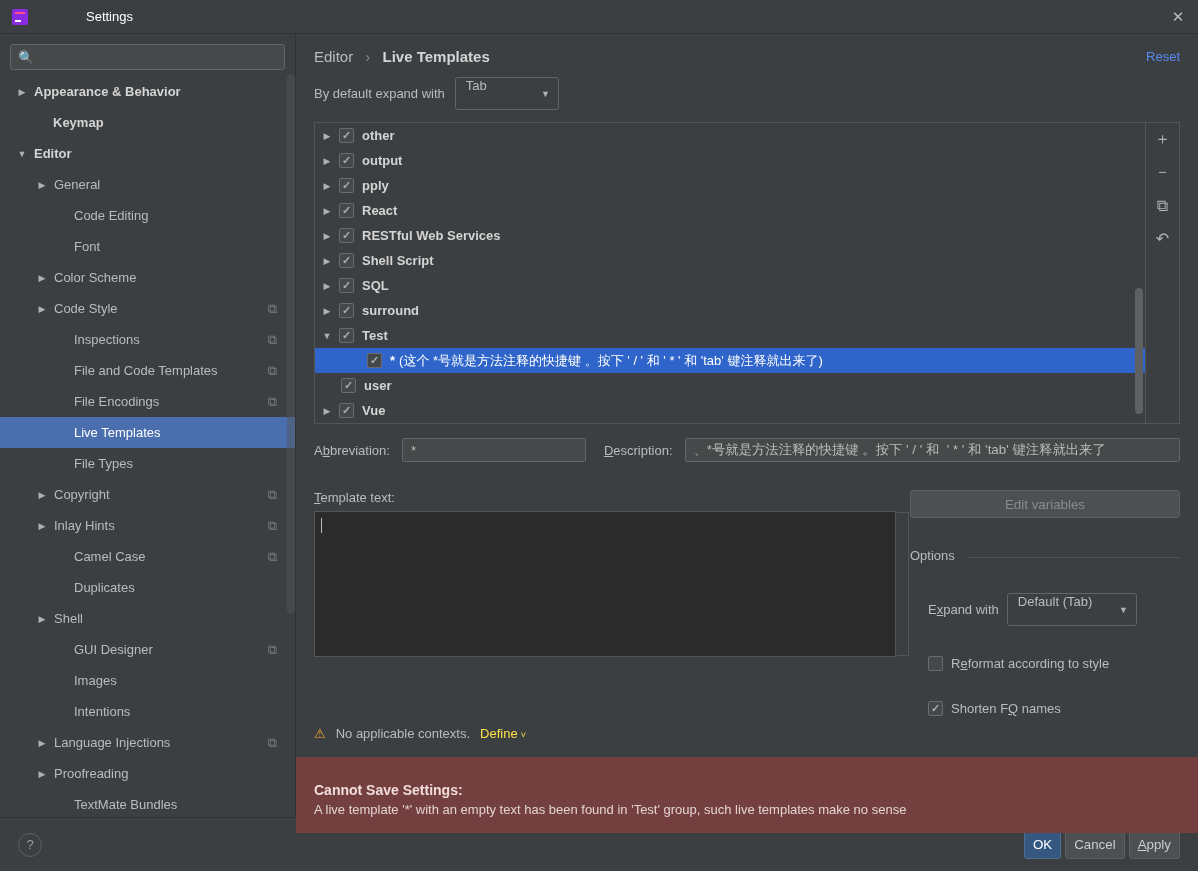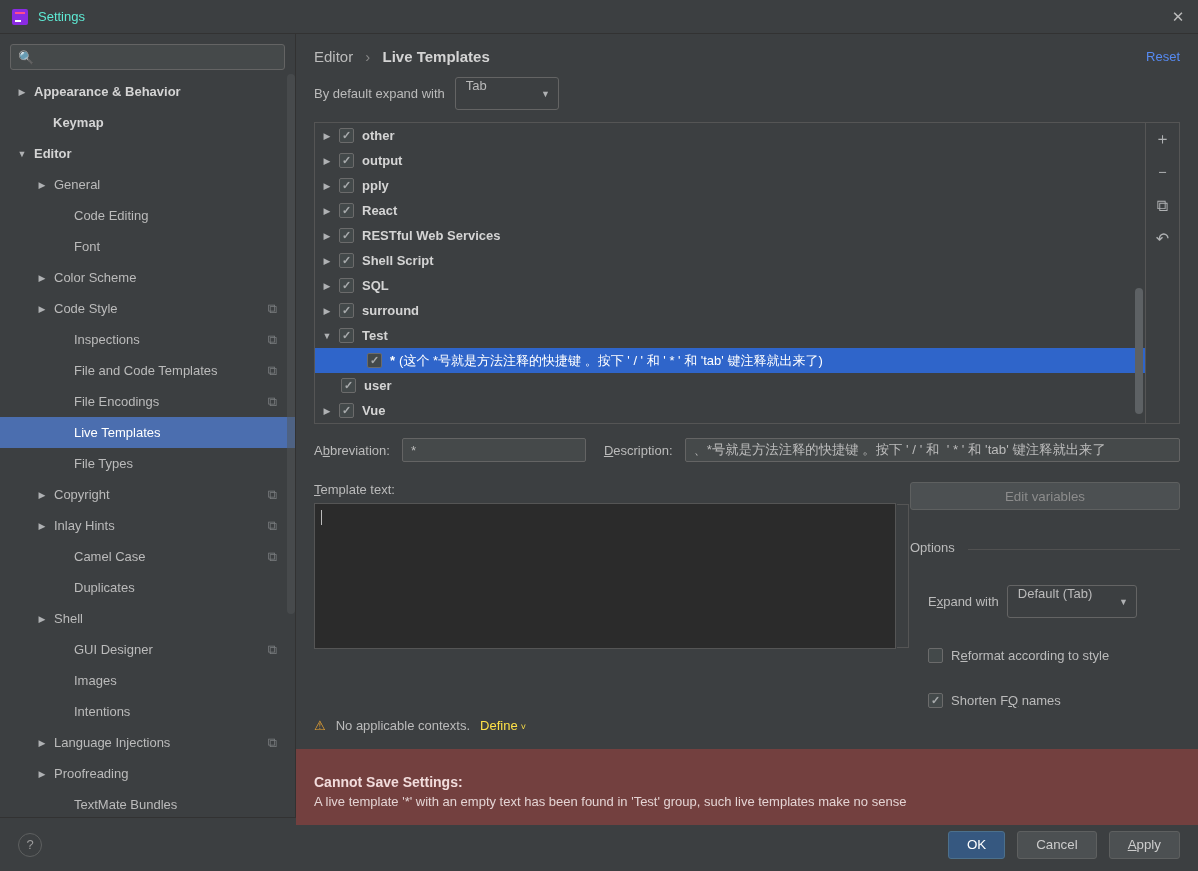--- a/index.html
+++ b/index.html
@@ -18,21 +18,21 @@
   display: flex;
   align-items: center;
   padding: 0 12px;
   background: #3C3F41;
   border-bottom: 1px solid #323232;
 }
 .titlebar .app-icon {
   width: 16px; height: 16px; margin-right: 10px;
   display: inline-flex; align-items: center; justify-content: center;
 }
-.titlebar .title { flex: 1; color: #5eead4; }
+.titlebar .title { flex: 1; color: #ffffff; margin-left: 48px; }
 .titlebar .close { width: 16px; height: 16px; color: #BBBBBB; cursor: pointer; font-size: 15px; display:flex; align-items:center; justify-content:center;}
 .main {
   display: flex;
   height: calc(871px - 34px - 54px);
 }
 .sidebar {
   width: 296px;
   background: #3C3F41;
   border-right: 1px solid #323232;
   display: flex;
@@ -134,21 +134,21 @@
 .tree-row .tdesc { color:#808080; margin-left:4px; font-weight:400; }
 .tree-row.selected { background:#2F65CA; }
 .tree-row.selected .tlabel, .tree-row.selected .tdesc { color:#FFF; }
 .tree-row.child { padding-left:52px; }
 .tree-toolbar {
   width:34px; background:#3C3F41; border-left:1px solid #555;
   display:flex; flex-direction:column; align-items:center; gap:0;
 }
 .tool-btn { width:34px; height:33px; display:flex; align-items:center; justify-content:center; color:#AFB1B3; cursor:pointer; font-size:16px;}
 .form-area { padding: 14px 18px 0 18px; }
-.form-row { display:flex; align-items:center; gap:12px; margin-bottom:20px;}
+.form-row { display:flex; align-items:center; gap:12px; margin-bottom:28px;}
 .underline { text-decoration: underline; }
 .text-input {
   background:#45494A; border:1px solid #646464; color:#BBB; height:24px; padding:0 8px; border-radius:2px;
 }
 .template-editor-row { display:flex; gap:14px; }
 .template-editor-col { flex:1; min-width:0; }
 .editor-area {
   background:#2B2B2B; border:1px solid #555; height:146px; margin-top:6px;
   padding:6px; font-family: monospace; color:#A9B7C6; position:relative;
 }
@@ -186,22 +186,22 @@
 .footer {
   height:54px; background:#3C3F41; border-top:1px solid #323232;
   display:flex; align-items:center; padding:0 18px;
 }
 .help-btn {
   width:24px; height:24px; border:1px solid #5E6060; border-radius:12px;
   display:flex; align-items:center; justify-content:center; color:#9C9C9C; cursor:pointer;
 }
 .footer .spacer { flex:1; }
 .btn {
-  height:28px; padding:0 18px; border-radius:3px; border:1px solid #5E6060;
-  background:#4C5052; color:#CCC; cursor:pointer; margin-left:12px;
+  height:28px; padding:0 8px; border-radius:3px; border:1px solid #5E6060;
+  background:#4C5052; color:#CCC; cursor:pointer; margin-left:4px;
 }
 .btn.primary { background:#365880; border-color:#4C708C; color:#FFF; }
 </style>
 </head>
 <body>
 
 <div class="titlebar">
   <span class="app-icon">
     <svg width="16" height="16">
         <rect width="16" height="16" rx="2" fill="#8A2BE2"></rect>

